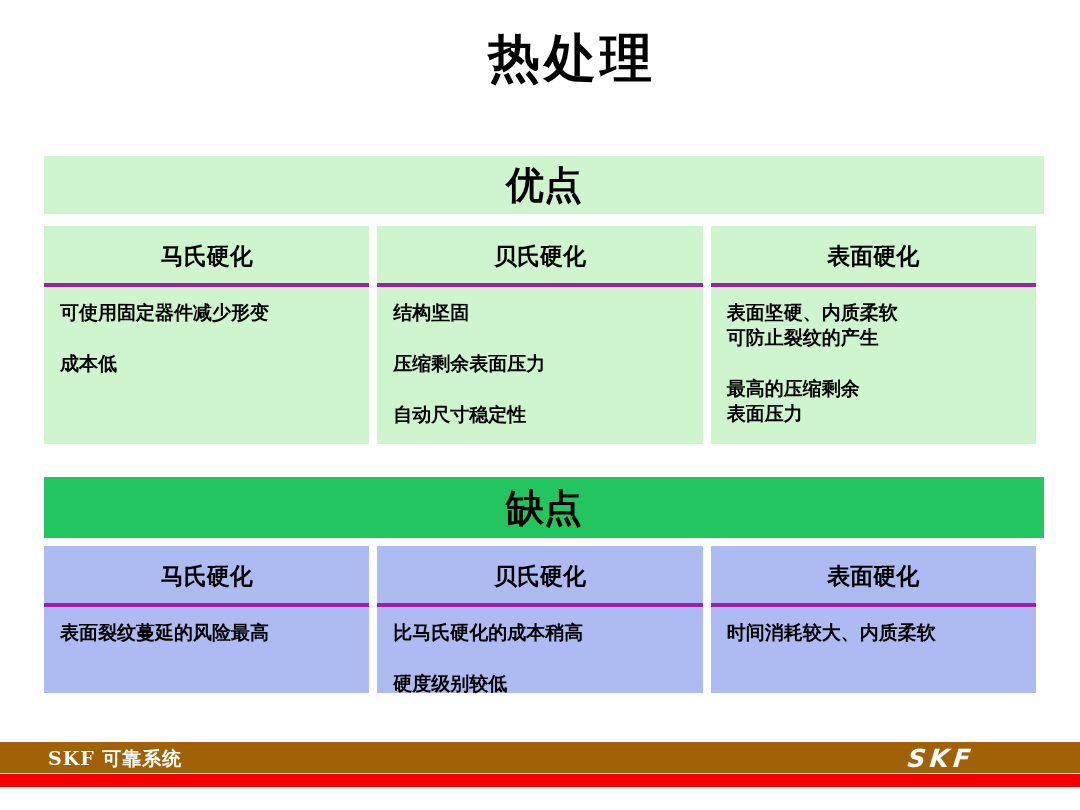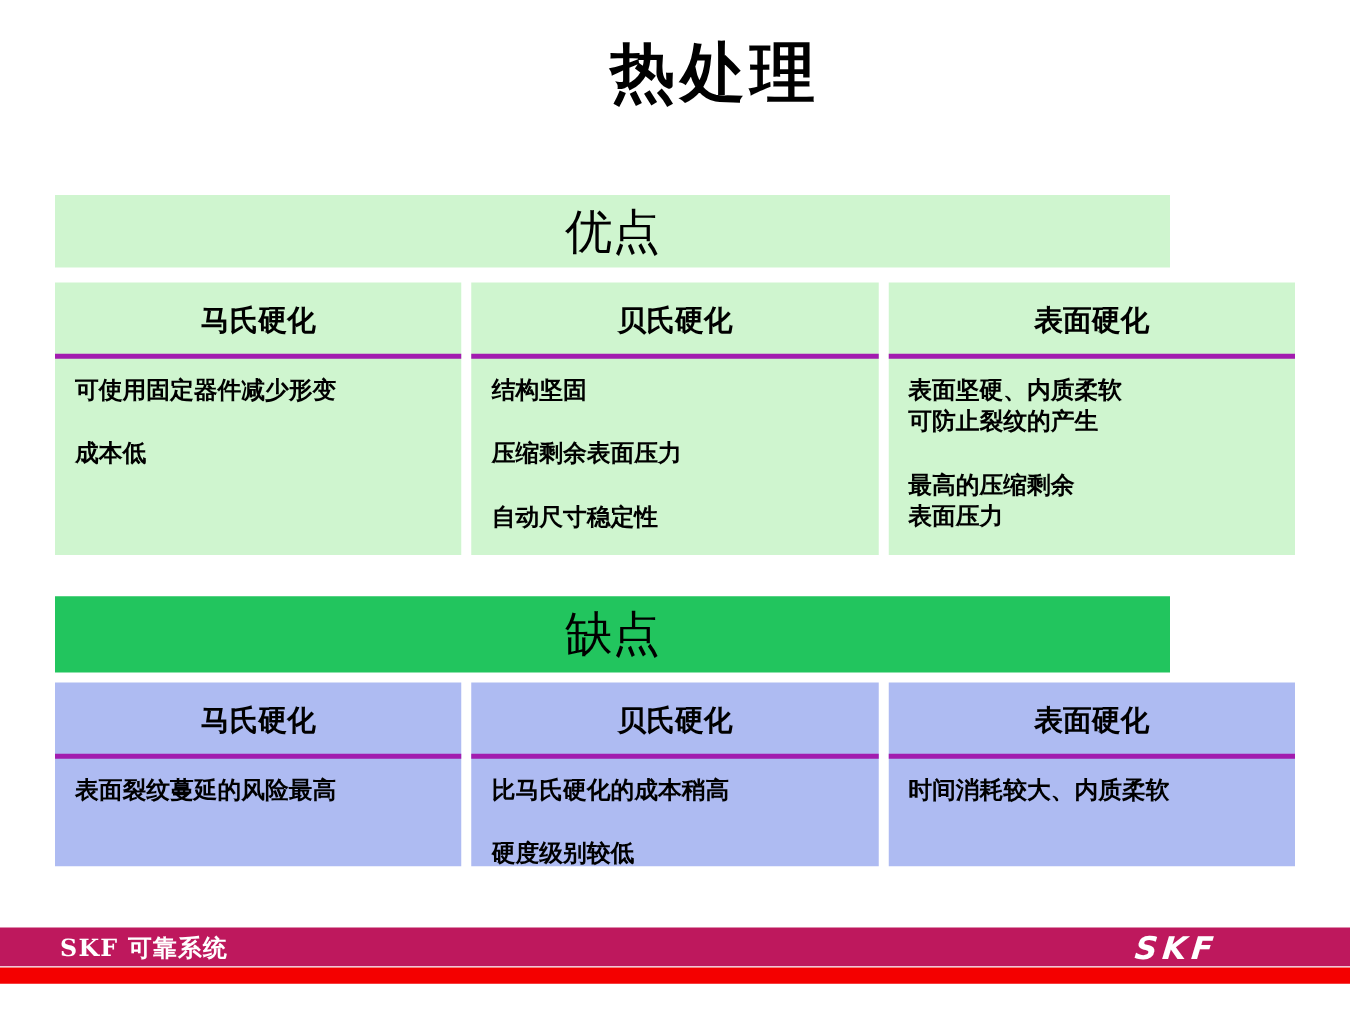--- a/index.html
+++ b/index.html
@@ -14,24 +14,24 @@
   }
   .slide-title {
     position:absolute; top:24px; left:0; width:100%;
     text-align:center;
     font-family:"DejaVu Serif", serif;
     font-size:52px; font-weight:bold;
     letter-spacing:4px;
     margin-left:32px;
   }
   .band {
-    position:absolute; left:44px; width:892px;
+    position:absolute; left:44px; width:1000px;
     text-align:center;
     font-family:"DejaVu Serif", serif;
-    font-weight:normal; font-size:38px;
+    font-weight:bold; font-size:38px;
   }
   .band-adv { top:156px; height:58px; line-height:58px; background:#cff5cf; }
   .band-dis { top:477px; height:61px; line-height:61px; background:#22c55e; }
   .cols {
     position:absolute; left:44px; width:992px;
     display:flex; gap:8px;
   }
   .cols-adv { top:226px; height:218px; }
   .cols-dis { top:546px; height:147px; }
   .col { flex:1; display:flex; flex-direction:column; }
@@ -48,21 +48,21 @@
     font-size:19px; font-weight:bold;
     line-height:25px;
   }
   .col-body p {
     white-space:pre-line;
     margin:0 0 26px 0;
   }
   .footer-bar {
     position:absolute; left:0; top:742px;
     width:1080px; height:31px;
-    background:#be185d;
+    background:#a16207;
   }
   .footer-left {
     position:absolute; left:48px; top:4px;
     color:#ffffff;
     font-family:"DejaVu Serif", serif;
     font-size:19px; font-weight:bold;
     letter-spacing:1px;
   }
   .footer-logo {
     position:absolute; left:908px; top:2px;

